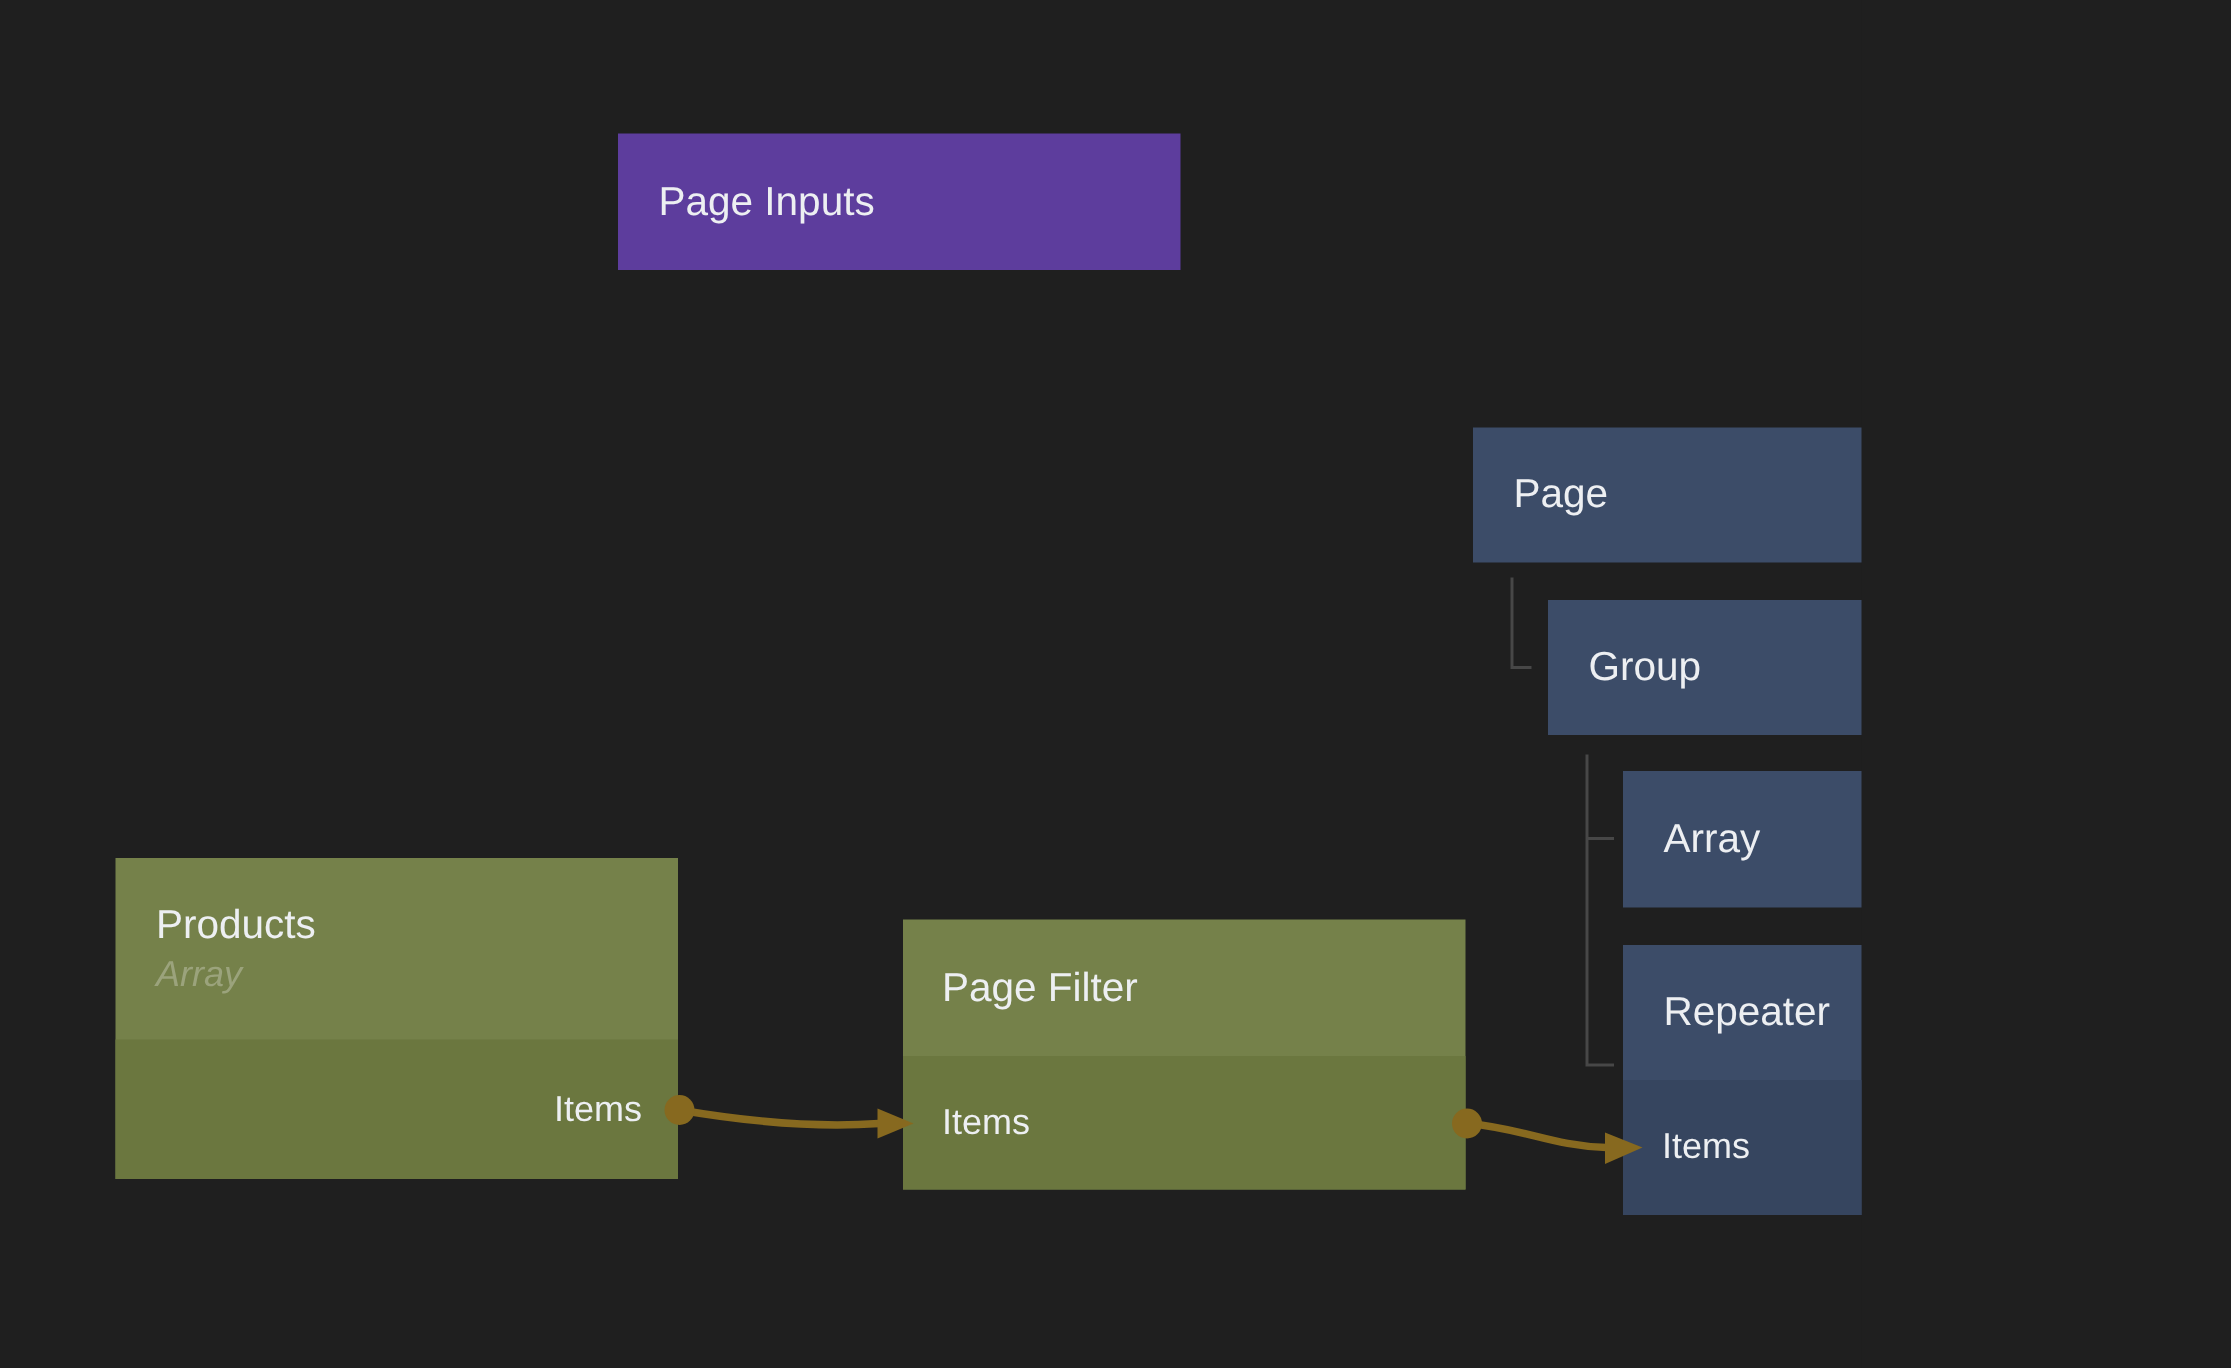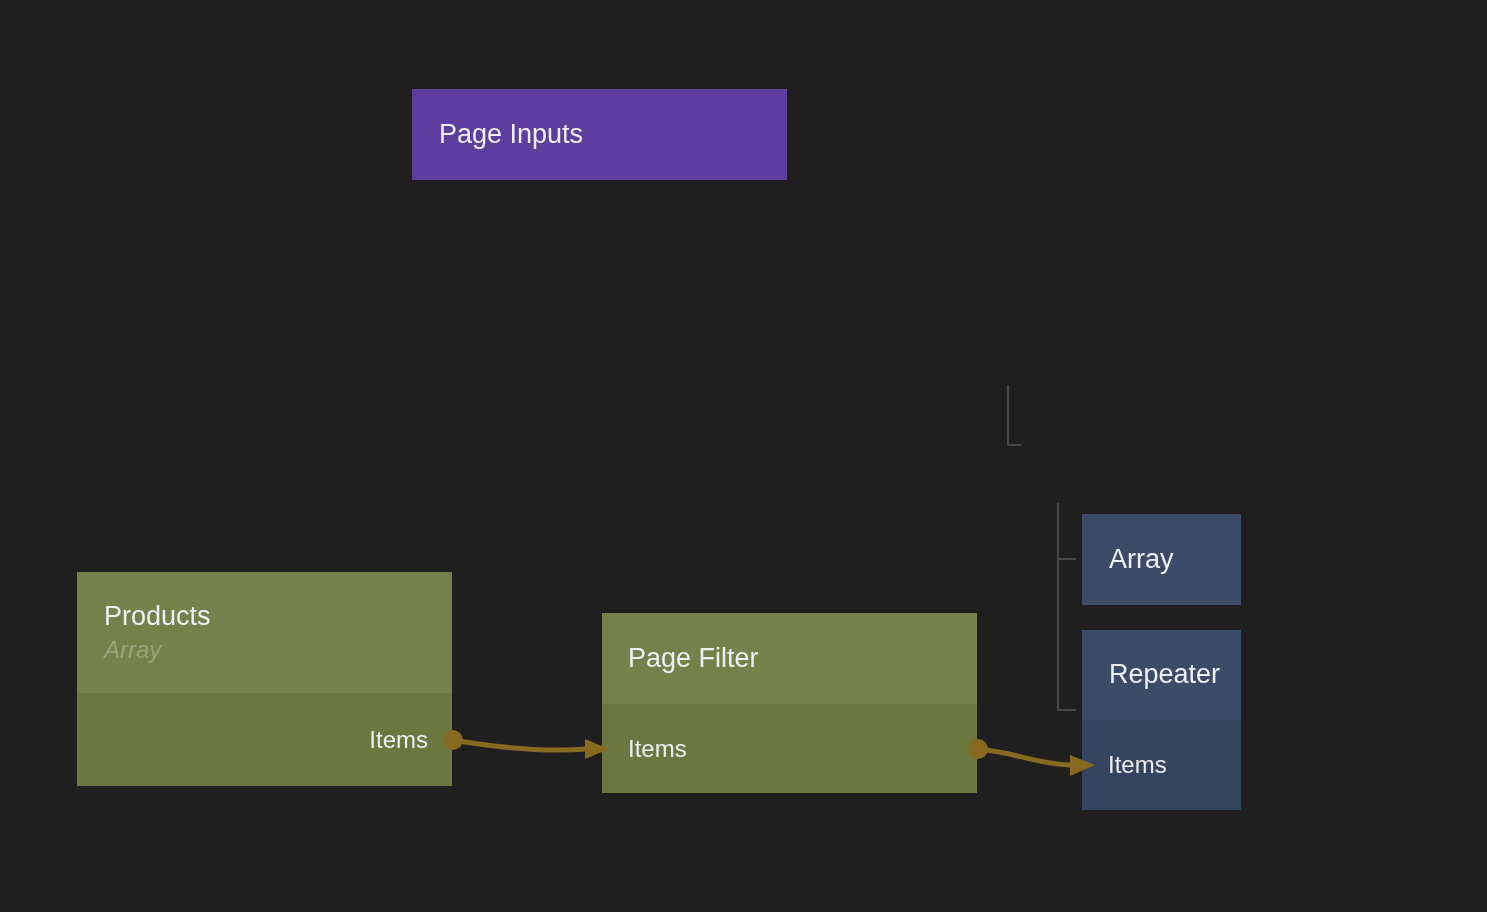--- a/index.html
+++ b/index.html
@@ -97,21 +97,31 @@
 <body>
 
 <div class="canvas">
 
   <div class="node" id="node-page-inputs">
     <div class="node-header">
       <div class="node-title">Page Inputs</div>
     </div>
   </div>
 
+  <div class="node" id="node-page">
+    <div class="node-header">
+      <div class="node-title">Page</div>
+    </div>
+  </div>
 
+  <div class="node" id="node-group">
+    <div class="node-header">
+      <div class="node-title">Group</div>
+    </div>
+  </div>
 
   <div class="node" id="node-text">
     <div class="node-header">
       <div class="node-title">Array</div>
     </div>
   </div>
 
   <div class="node" id="node-repeater">
     <div class="node-header">
       <div class="node-title">Repeater</div>

